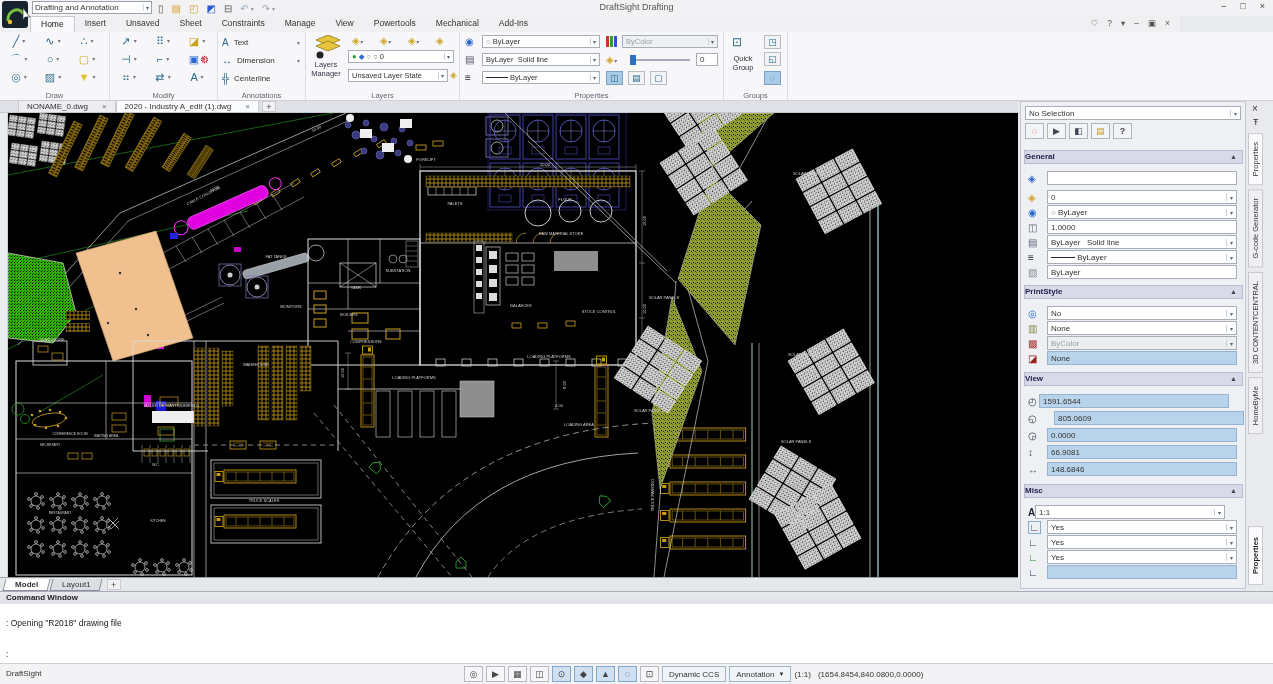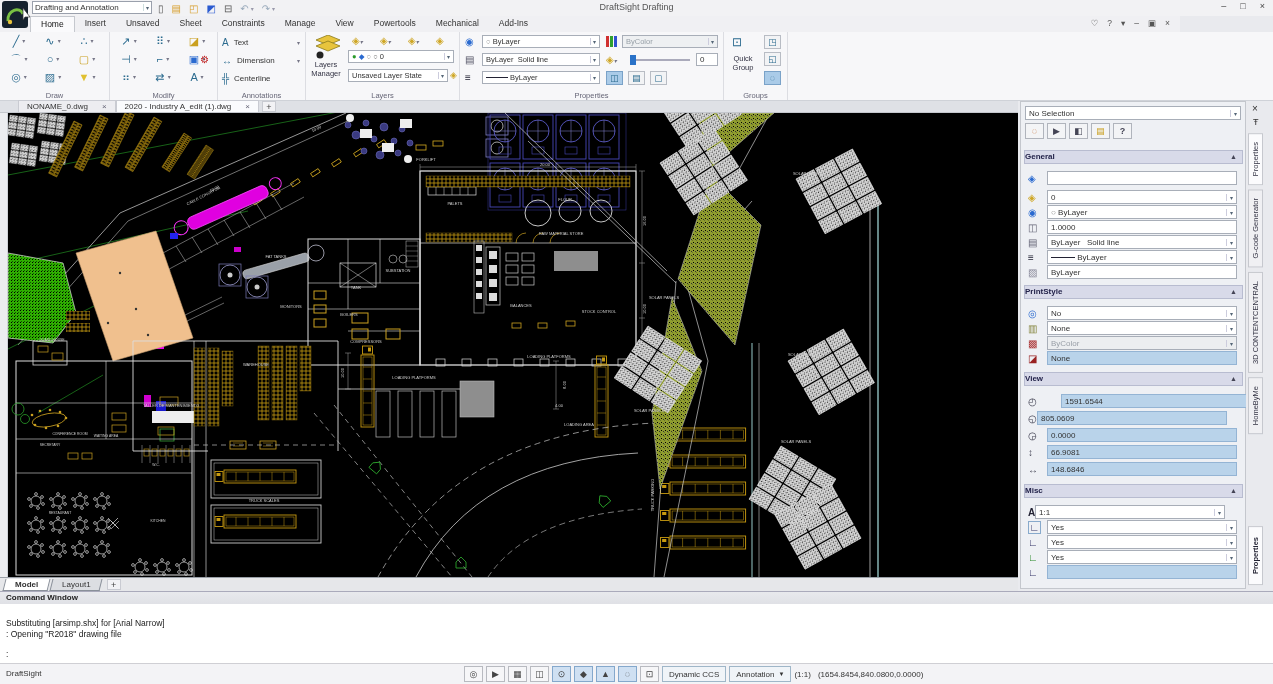--- a/index.html
+++ b/index.html
@@ -790,21 +790,20 @@
     <span id="sheet-tabs" style="display:flex;gap:2px">
         <span class="stab active"><span>Model</span></span>
         <span class="stab"><span>Layout1</span></span>
       </span>
     <span class="plus" style="transform:none">+</span>
   </div>
 
   <div id="cmdheader">Command Window</div>
   <div id="cmdbody">
     <div id="cmd-lines">
-        <div>Substituting [arsimp.shx] for [Arial Narrow]</div>
         <div>: Opening "R2018" drawing file</div>
       </div>
     <div id="cmd-prompt">:</div>
   </div>
 
   <div id="statusbar">
     <span id="status-app">DraftSight</span>
     <span id="status-center">
       <span id="status-toggles" style="display:flex;gap:3px">
           <span class="sbtn">◎</span>
@@ -904,25 +903,25 @@
     <span class="picon" style="top:250px;color:#922">◪</span>
     <div class="pfield hl" style="left:26px;top:249px;width:190px">
       <span>None</span>
     </div>
 
     <div class="phead" style="top:270px">
       <span>View</span>
       <span class="col">▲</span>
     </div>
     <span class="picon" style="top:293px;color:#445">◴</span>
-    <div class="pfield hl" style="left:40px;top:292px;width:190px">
+    <div class="pfield hl" style="left:18px;top:292px;width:190px">
       <span>1591.6544</span>
     </div>
     <span class="picon" style="top:310px;color:#445">◵</span>
-    <div class="pfield hl" style="left:16px;top:309px;width:190px">
+    <div class="pfield hl" style="left:33px;top:309px;width:190px">
       <span>805.0609</span>
     </div>
     <span class="picon" style="top:327px;color:#445">◶</span>
     <div class="pfield hl" style="left:26px;top:326px;width:190px">
       <span>0.0000</span>
     </div>
     <span class="picon" style="top:344px;color:#445">↕</span>
     <div class="pfield hl" style="left:26px;top:343px;width:190px">
       <span>66.9081</span>
     </div>

